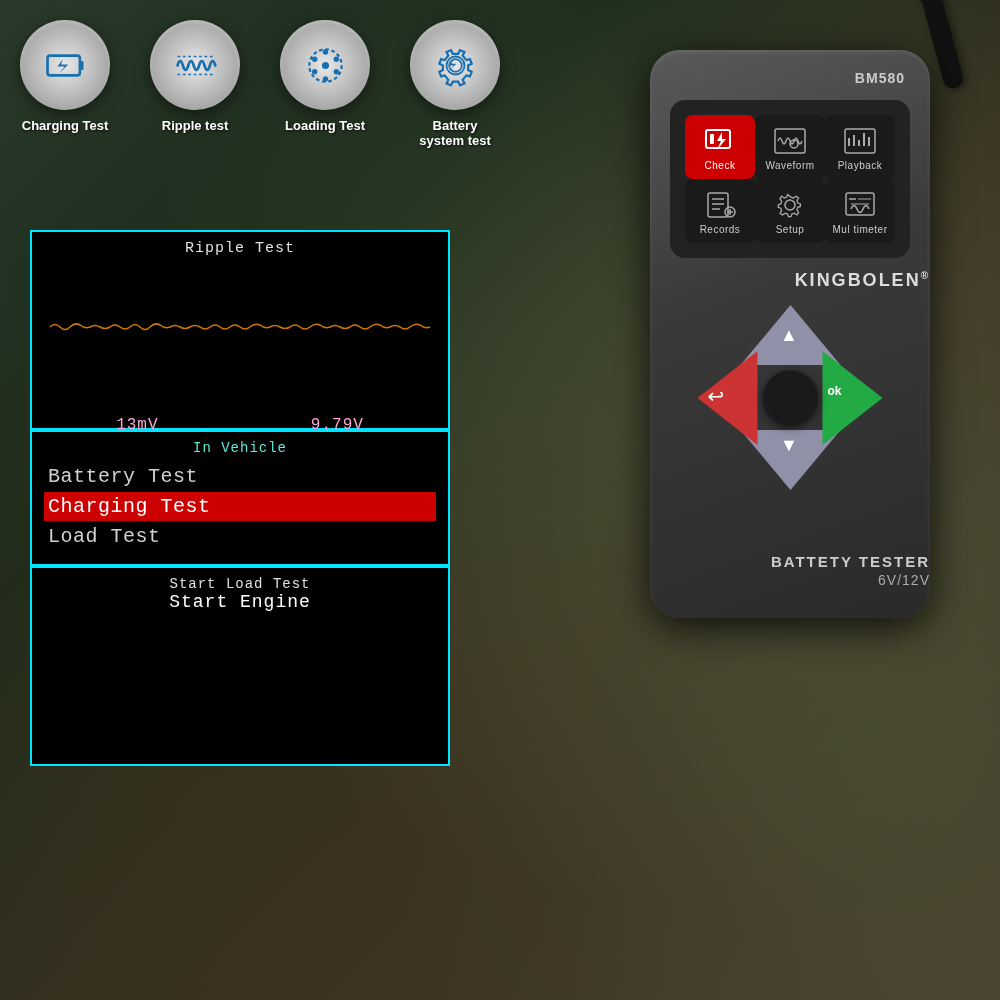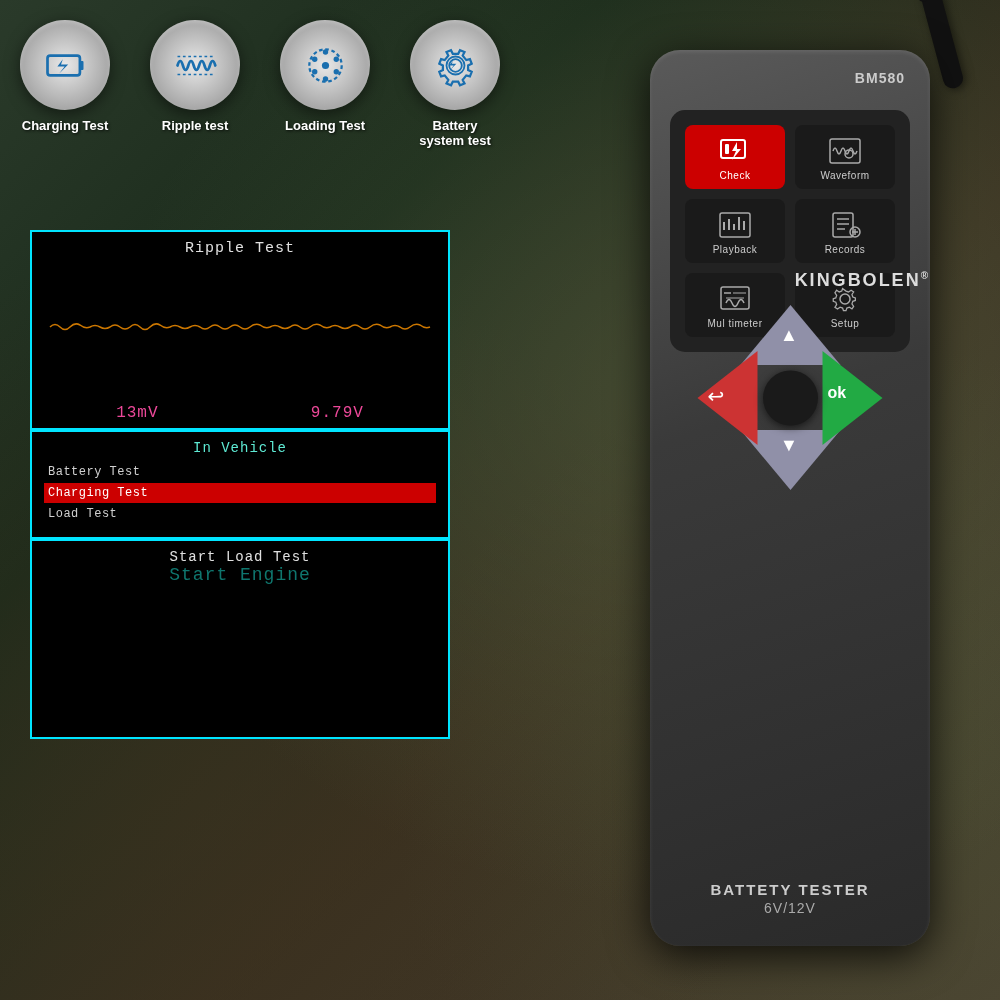--- a/index.html
+++ b/index.html
@@ -110,36 +110,37 @@
     .ripple-graph {
       background: #000;
       height: 130px;
       position: relative;
       overflow: hidden;
     }
 
     .ripple-values {
       display: flex;
       justify-content: space-around;
-      margin-top: 12px;
+      margin-top: 24px;
       font-size: 16px;
-      color: #ec4899;
-      letter-spacing: 1px;
+      color: #f9a8d4;
+      letter-spacing: 1px;
+      text-decoration: underline;
     }
 
     .menu-title {
       text-align: center;
       font-size: 14px;
       color: #5eead4;
       margin-bottom: 6px;
       letter-spacing: 1px;
     }
 
     .menu-item {
-      font-size: 12px;
+      font-size: 20px;
       color: #d0d0d0;
       padding: 3px 4px;
       margin: 1px 0;
       letter-spacing: 0.5px;
     }
 
     .menu-item.selected {
       background: #cc0000;
       color: white;
     }
@@ -157,38 +158,38 @@
       text-align: center;
       font-size: 14px;
       color: #e0e0e0;
       margin-bottom: auto;
       letter-spacing: 1px;
       width: 100%;
     }
 
     .load-message {
       font-size: 18px;
-      color: #0f766e;
+      color: #ffffff;
       letter-spacing: 1px;
       margin: auto;
     }
 
     
     .device {
       position: absolute;
       top: 50px;
       right: 20px;
       width: 380px;
       height: 860px;
       z-index: 10;
     }
 
     .device-body {
       width: 280px;
-      height: 896px;
+      height: 568px;
       background: linear-gradient(160deg, #5a5a5a 0%, #3a3a3a 40%, #2a2a2a 100%);
       border-radius: 30px;
       position: relative;
       margin: 0 auto;
       box-shadow: 0 10px 40px rgba(0,0,0,0.8), inset 0 2px 4px rgba(255,255,255,0.1);
     }
 
     
     .cable {
       position: absolute;
@@ -221,26 +222,25 @@
       right: 25px;
       color: #ccc;
       font-size: 14px;
       font-weight: bold;
       letter-spacing: 1px;
     }
 
     
     .button-grid {
       position: absolute;
-      top: 60px;
+      top: 50px;
       left: 20px;
       right: 20px;
       display: grid;
-      grid-template-columns: repeat(2, 1fr);
-      gap: 10px;
+      grid-template-columns: repeat(3, 1fr);
       padding: 15px;
       background: #222;
       border-radius: 15px;
     }
 
     .grid-btn {
       background: #1a1a1a;
       border-radius: 8px;
       padding: 12px 5px 8px;
       display: flex;
@@ -294,21 +294,21 @@
       width: 185px;
       height: 185px;
     }
 
     
     .bottom-label {
       position: absolute;
       bottom: 30px;
       left: 0;
       right: 0;
-      text-align: center;
+      text-align: right;
     }
 
     .battery-tester-text {
       color: #ccc;
       font-size: 15px;
       font-weight: bold;
       letter-spacing: 2px;
     }
 
     .voltage-text {
@@ -469,39 +469,39 @@
             <line x1="23" y1="20" x2="29" y2="20" stroke="#aaa" stroke-width="1.5"></line>
             <line x1="26" y1="17" x2="26" y2="23" stroke="#aaa" stroke-width="1.5"></line>
           </svg>
         </div>
         <span class="grid-btn-label">Records</span>
       </div>
 
       <div class="grid-btn">
         <div class="grid-btn-icon">
           <svg width="32" height="26" viewBox="0 0 32 26">
+            <path d="M16,8 a5,5 0 1,0 0,10 a5,5 0 1,0 0,-10" fill="none" stroke="#aaa" stroke-width="1.5"></path>
+            <path d="M14,3 L13,6 L10,7 L7,5 L5,8 L7,11 L6,14 L3,15 L3,18 L6,19 L7,22 L5,25 L8,27 L11,25 L14,26 L15,29 L18,29 L19,26 L22,25 L25,27 L27,24 L25,21 L26,18 L29,17 L29,14 L26,13 L25,10 L27,7 L24,5 L21,7 L18,6 Z" fill="none" stroke="#aaa" stroke-width="1.5" transform="scale(0.85) translate(2,0)"></path>
+          </svg>
+        </div>
+        <span class="grid-btn-label">Setup</span>
+      </div>
+
+      <div class="grid-btn">
+        <div class="grid-btn-icon">
+          <svg width="32" height="26" viewBox="0 0 32 26">
             <rect x="2" y="1" width="28" height="22" rx="2" fill="none" stroke="#aaa" stroke-width="1.5"></rect>
             <line x1="7" y1="12" x2="25" y2="12" stroke="#aaa" stroke-width="1"></line>
             <path d="M7,17 Q10,10 13,17 Q16,24 19,17 Q22,10 25,17" fill="none" stroke="#aaa" stroke-width="1.5"></path>
             <line x1="5" y1="7" x2="12" y2="7" stroke="#aaa" stroke-width="1.5"></line>
             <line x1="14" y1="7" x2="27" y2="7" stroke="#aaa" stroke-width="1"></line>
           </svg>
         </div>
         <span class="grid-btn-label">Mul timeter</span>
       </div>
-
-      <div class="grid-btn">
-        <div class="grid-btn-icon">
-          <svg width="32" height="26" viewBox="0 0 32 26">
-            <path d="M16,8 a5,5 0 1,0 0,10 a5,5 0 1,0 0,-10" fill="none" stroke="#aaa" stroke-width="1.5"></path>
-            <path d="M14,3 L13,6 L10,7 L7,5 L5,8 L7,11 L6,14 L3,15 L3,18 L6,19 L7,22 L5,25 L8,27 L11,25 L14,26 L15,29 L18,29 L19,26 L22,25 L25,27 L27,24 L25,21 L26,18 L29,17 L29,14 L26,13 L25,10 L27,7 L24,5 L21,7 L18,6 Z" fill="none" stroke="#aaa" stroke-width="1.5" transform="scale(0.85) translate(2,0)"></path>
-          </svg>
-        </div>
-        <span class="grid-btn-label">Setup</span>
-      </div>
     </div>
 
     <div class="brand-name">
       <span>KINGBOLEN</span><span style="font-size:10px;vertical-align:super;">®</span>
     </div>
 
     <div class="nav-pad-wrapper">
 
       <div style="position:absolute; top:0; left:50%; transform:translateX(-50%); width:0; height:0; border-left:50px solid transparent; border-right:50px solid transparent; border-bottom:60px solid #9090a8; cursor:pointer;">
         <span style="position:absolute; top:20px; left:-10px; color:white; font-size:18px; font-weight:bold; pointer-events:none;">▲</span>
@@ -509,21 +509,21 @@
 
       <div style="position:absolute; bottom:0; left:50%; transform:translateX(-50%); width:0; height:0; border-left:50px solid transparent; border-right:50px solid transparent; border-top:60px solid #9090a8; cursor:pointer;">
         <span style="position:absolute; top:-55px; left:-10px; color:white; font-size:18px; font-weight:bold; pointer-events:none;">▼</span>
       </div>
 
       <div style="position:absolute; top:50%; left:0; transform:translateY(-50%); width:0; height:0; border-top:47px solid transparent; border-bottom:47px solid transparent; border-right:60px solid #cc3333; cursor:pointer;">
         <span style="position:absolute; top:-14px; left:10px; color:white; font-size:20px; pointer-events:none;">↩</span>
       </div>
 
       <div style="position:absolute; top:50%; right:0; transform:translateY(-50%); width:0; height:0; border-top:47px solid transparent; border-bottom:47px solid transparent; border-left:60px solid #22aa44; cursor:pointer;">
-        <span style="position:absolute; top:-14px; left:-55px; color:white; font-size:16px; font-weight:bold; pointer-events:none;">ok</span>
+        <span style="position:absolute; top:-14px; left:-55px; color:white; font-size:12px; font-weight:bold; pointer-events:none;">ok</span>
       </div>
 
       <div style="position:absolute; top:50%; left:50%; transform:translate(-50%,-50%); width:55px; height:55px; border-radius:50%; background:#1a1a1a; box-shadow:0 2px 8px rgba(0,0,0,0.6);"></div>
     </div>
 
     <div class="bottom-label">
       <div class="battery-tester-text">BATTETY TESTER</div>
       <div class="voltage-text">6V/12V</div>
     </div>
 

